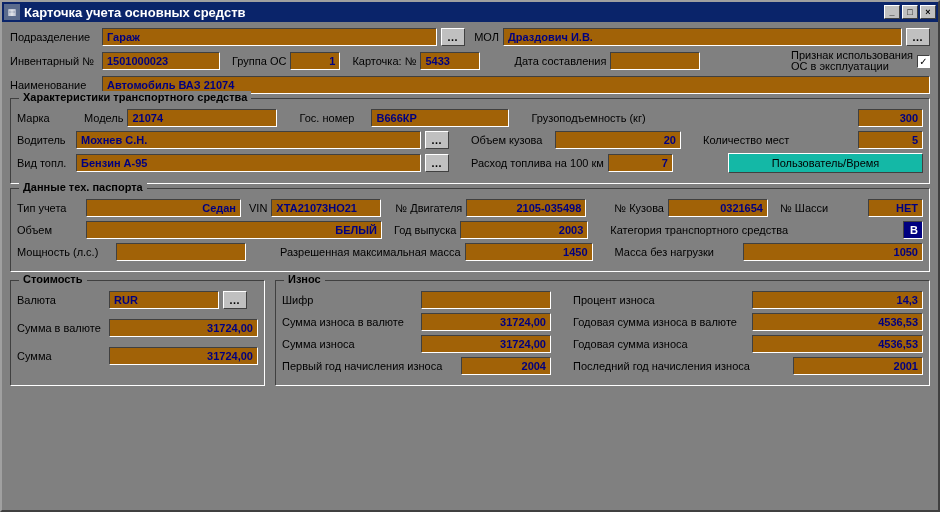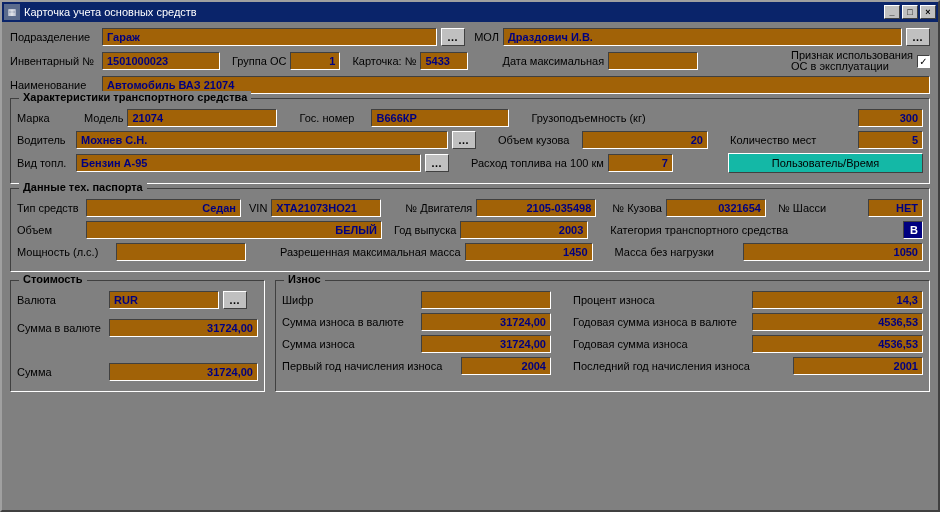--- a/index.html
+++ b/index.html
@@ -1,20 +1,20 @@
 <!DOCTYPE html>
 <html><head>
 <meta charset="utf-8">
 <style>
 * { box-sizing: border-box; margin: 0; padding: 0; font-family: Tahoma, Verdana, sans-serif; font-size: 11px; }
 body { background: #808080; width: 940px; height: 512px; overflow: hidden; }
 .window { width: 940px; height: 512px; background: #808080; border: 2px solid; border-color: #a0a0a0 #404040 #404040 #a0a0a0; }
 .titlebar { height: 20px; background: linear-gradient(to right, #0a246a, #0a246a); display: flex; align-items: center; padding: 0 2px; }
 .titlebar-icon { width: 16px; height: 16px; background: #5a6b8c; margin-right: 4px; display:flex; align-items:center; justify-content:center; color:#fff; font-size:9px;}
-.titlebar-text { color: #fff; font-weight: normal; font-size: 11px; flex: 1; }
+.titlebar-text { color: #fff; font-weight: bold; font-size: 13px; flex: 1; }
 .titlebar-btns { display: flex; gap: 2px; }
 .tbtn { width: 16px; height: 14px; background: #c0c0c0; border: 1px solid; border-color: #fff #404040 #404040 #fff; display: flex; align-items: center; justify-content: center; font-size: 9px; font-weight: bold; cursor: pointer; }
 .content { padding: 6px 8px; background: #808080; height: calc(100% - 20px); }
 .row { display: flex; align-items: center; margin-bottom: 4px; gap: 4px; }
 .lbl { color: #000; font-size: 11px; white-space: nowrap; }
 .fld { background: #a16207; border: 1px solid; border-color: #404040 #fff #fff #404040; padding: 2px 4px; color: #000080; font-weight: bold; height: 18px; display: flex; align-items: center; font-size: 11px; }
 .fld.right { justify-content: flex-end; }
 .btn-ellipsis { width: 24px; height: 18px; background: #c0c0c0; border: 1px solid; border-color: #fff #404040 #404040 #fff; display:flex; align-items:center; justify-content:center; cursor:pointer; font-weight:bold; letter-spacing:1px;}
 .btn { height: 20px; background: #14b8a6; border: 1px solid; border-color: #fff #404040 #404040 #fff; display:flex; align-items:center; justify-content:center; cursor:pointer; padding: 0 8px; }
 .chk { width: 13px; height: 13px; background: #fff; border: 1px solid; border-color: #404040 #fff #fff #404040; display:flex; align-items:center; justify-content:center; font-size:10px; cursor:pointer;}
@@ -48,22 +48,22 @@
       <div class="fld flex1">Драздович И.В.</div>
       <div class="btn-ellipsis">…</div>
     </div>
 
     <div class="row">
       <span class="lbl" style="width:88px">Инвентарный №</span>
       <div class="fld" style="width:118px">1501000023</div>
       <span class="lbl" style="margin-left:8px">Группа ОС</span>
       <div class="fld right" style="width:50px">1</div>
       <span class="lbl" style="margin-left:8px">Карточка: №</span>
-      <div class="fld" style="width:48px">5433</div>
-      <span class="lbl" style="margin-left:30px">Дата максимальная</span>
+      <div class="fld" style="width:60px">5433</div>
+      <span class="lbl" style="margin-left:30px">Дата составления</span>
       <div class="fld" style="width:90px"></div>
       <div style="margin-left:auto;display:flex;align-items:center;gap:4px">
         <div style="line-height:11px">
           <div class="lbl">Признак использования</div>
           <div class="lbl">ОС в эксплуатации</div>
         </div>
         <div class="chk">✓</div>
       </div>
     </div>
 
@@ -78,47 +78,47 @@
         <span class="lbl" style="width:55px">Марка</span>
         <span class="lbl" style="margin-left:8px">Модель</span>
         <div class="fld" style="width:150px">21074</div>
         <span class="lbl" style="margin-left:18px;width:68px">Гос. номер</span>
         <div class="fld" style="width:138px">В666КР</div>
         <span class="lbl" style="margin-left:18px">Грузоподъемность (кг)</span>
         <div class="fld right" style="width:65px;margin-left:auto">300</div>
       </div>
       <div class="row">
         <span class="lbl" style="width:55px">Водитель</span>
-        <div class="fld" style="width:372px">Мохнев С.Н.</div>
+        <div class="fld" style="width:345px">Мохнев С.Н.</div>
         <div class="btn-ellipsis">…</div>
         <span class="lbl" style="margin-left:18px;width:80px">Объем кузова</span>
         <div class="fld right" style="width:126px">20</div>
         <span class="lbl" style="margin-left:18px">Количество мест</span>
         <div class="fld right" style="width:65px;margin-left:auto">5</div>
       </div>
       <div class="row">
         <span class="lbl" style="width:55px">Вид топл.</span>
         <div class="fld" style="width:345px">Бензин А-95</div>
         <div class="btn-ellipsis">…</div>
         <span class="lbl" style="margin-left:18px">Расход топлива на 100 км</span>
         <div class="fld right" style="width:65px">7</div>
         <div class="btn" style="width:195px;margin-left:auto">Пользователь/Время</div>
       </div>
     </div>
 
     <div class="groupbox">
       <div class="groupbox-title">Данные тех. паспорта</div>
       <div class="row">
-        <span class="lbl" style="width:65px">Тип средств</span>
+        <span class="lbl" style="width:65px">Тип учета</span>
         <div class="fld right" style="width:155px">Седан</div>
         <span class="lbl" style="margin-left:4px">VIN</span>
         <div class="fld" style="width:110px">ХТА21073НО21</div>
-        <span class="lbl" style="margin-left:20px">№ Двигателя</span>
+        <span class="lbl" style="margin-left:10px">№ Двигателя</span>
         <div class="fld right" style="width:120px">2105-035498</div>
-        <span class="lbl" style="margin-left:12px">№ Кузова</span>
+        <span class="lbl" style="margin-left:24px">№ Кузова</span>
         <div class="fld right" style="width:100px">0321654</div>
         <span class="lbl" style="margin-left:8px">№ Шасси</span>
         <div class="fld right" style="width:55px;margin-left:auto">НЕТ</div>
       </div>
       <div class="row">
         <span class="lbl" style="width:65px">Объем</span>
         <div class="fld right" style="width:296px">БЕЛЫЙ</div>
         <span class="lbl" style="margin-left:8px">Год выпуска</span>
         <div class="fld right" style="width:128px">2003</div>
         <span class="lbl" style="margin-left:18px">Категория транспортного средства</span>
@@ -139,21 +139,21 @@
         <div class="groupbox-title">Стоимость</div>
         <div class="row">
           <span class="lbl" style="width:88px">Валюта</span>
           <div class="fld" style="width:110px">RUR</div>
           <div class="btn-ellipsis">…</div>
         </div>
         <div class="row" style="margin-top:10px">
           <span class="lbl" style="width:88px">Сумма в валюте</span>
           <div class="fld right flex1">31724,00</div>
         </div>
-        <div class="row" style="margin-top:26px">
+        <div class="row" style="margin-top:10px">
           <span class="lbl" style="width:88px">Сумма</span>
           <div class="fld right flex1">31724,00</div>
         </div>
       </div>
 
       <div class="groupbox">
         <div class="groupbox-title">Износ</div>
         <div class="row">
           <span class="lbl" style="width:135px">Шифр</span>
           <div class="fld" style="width:130px"></div>

